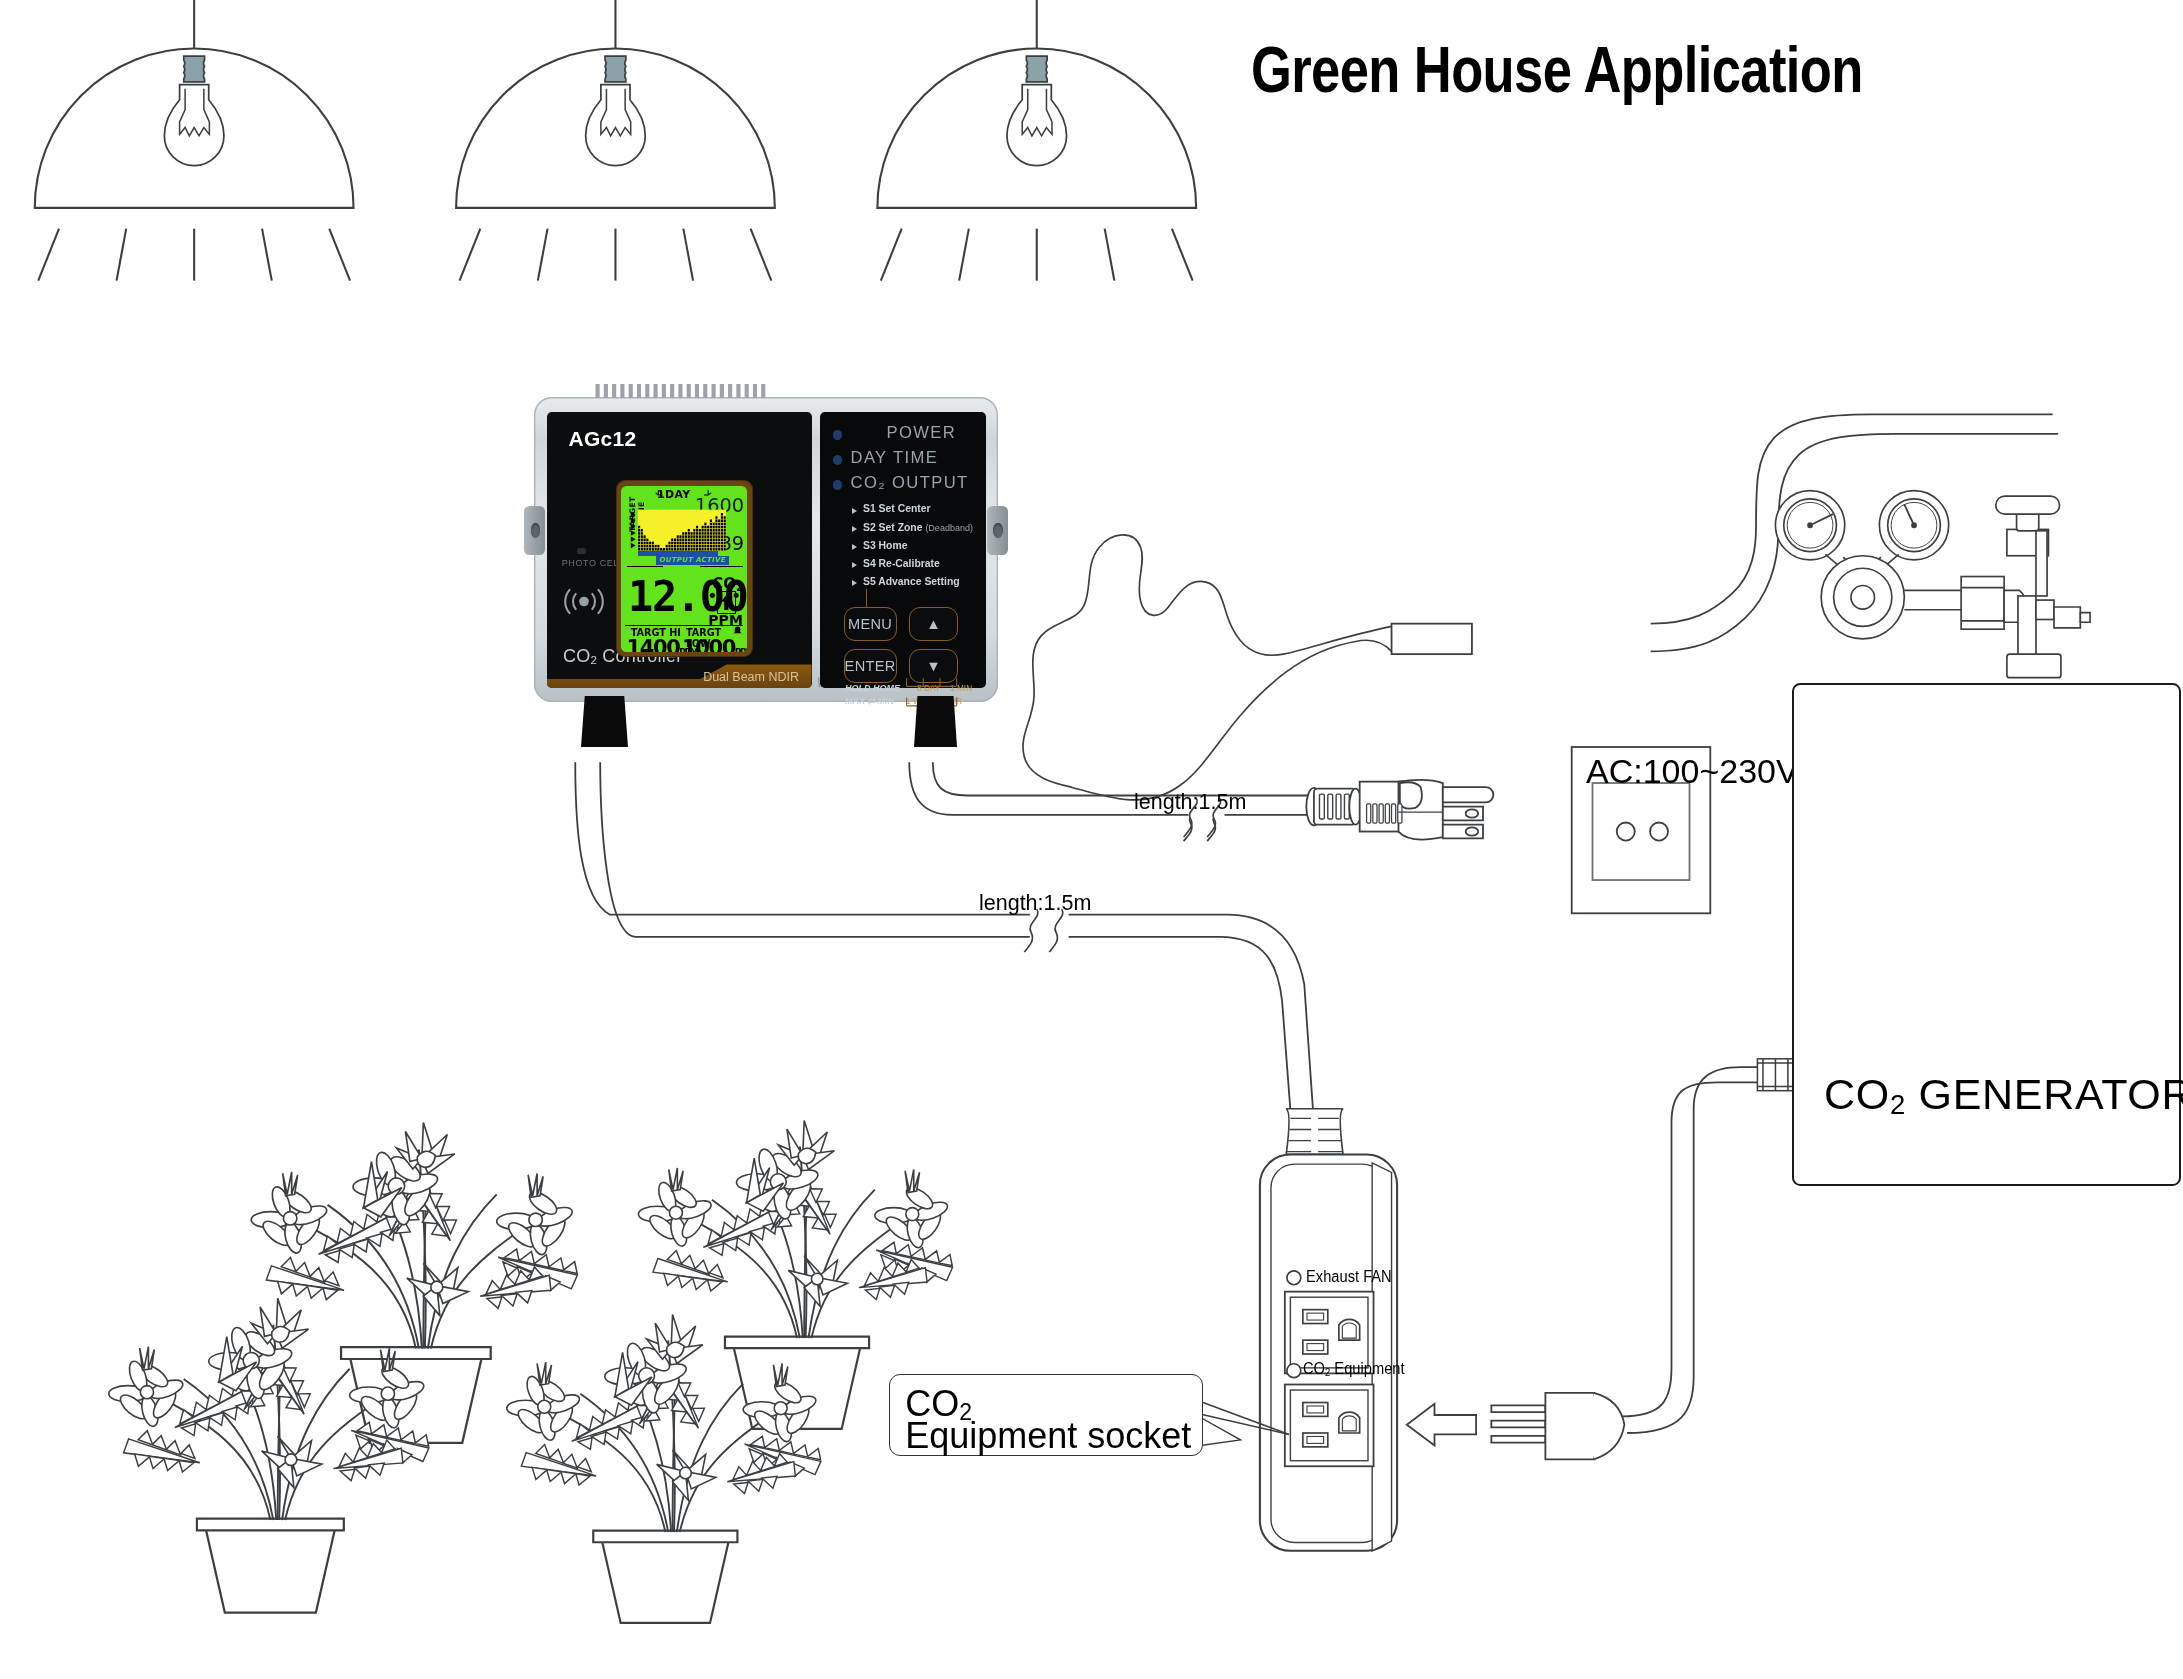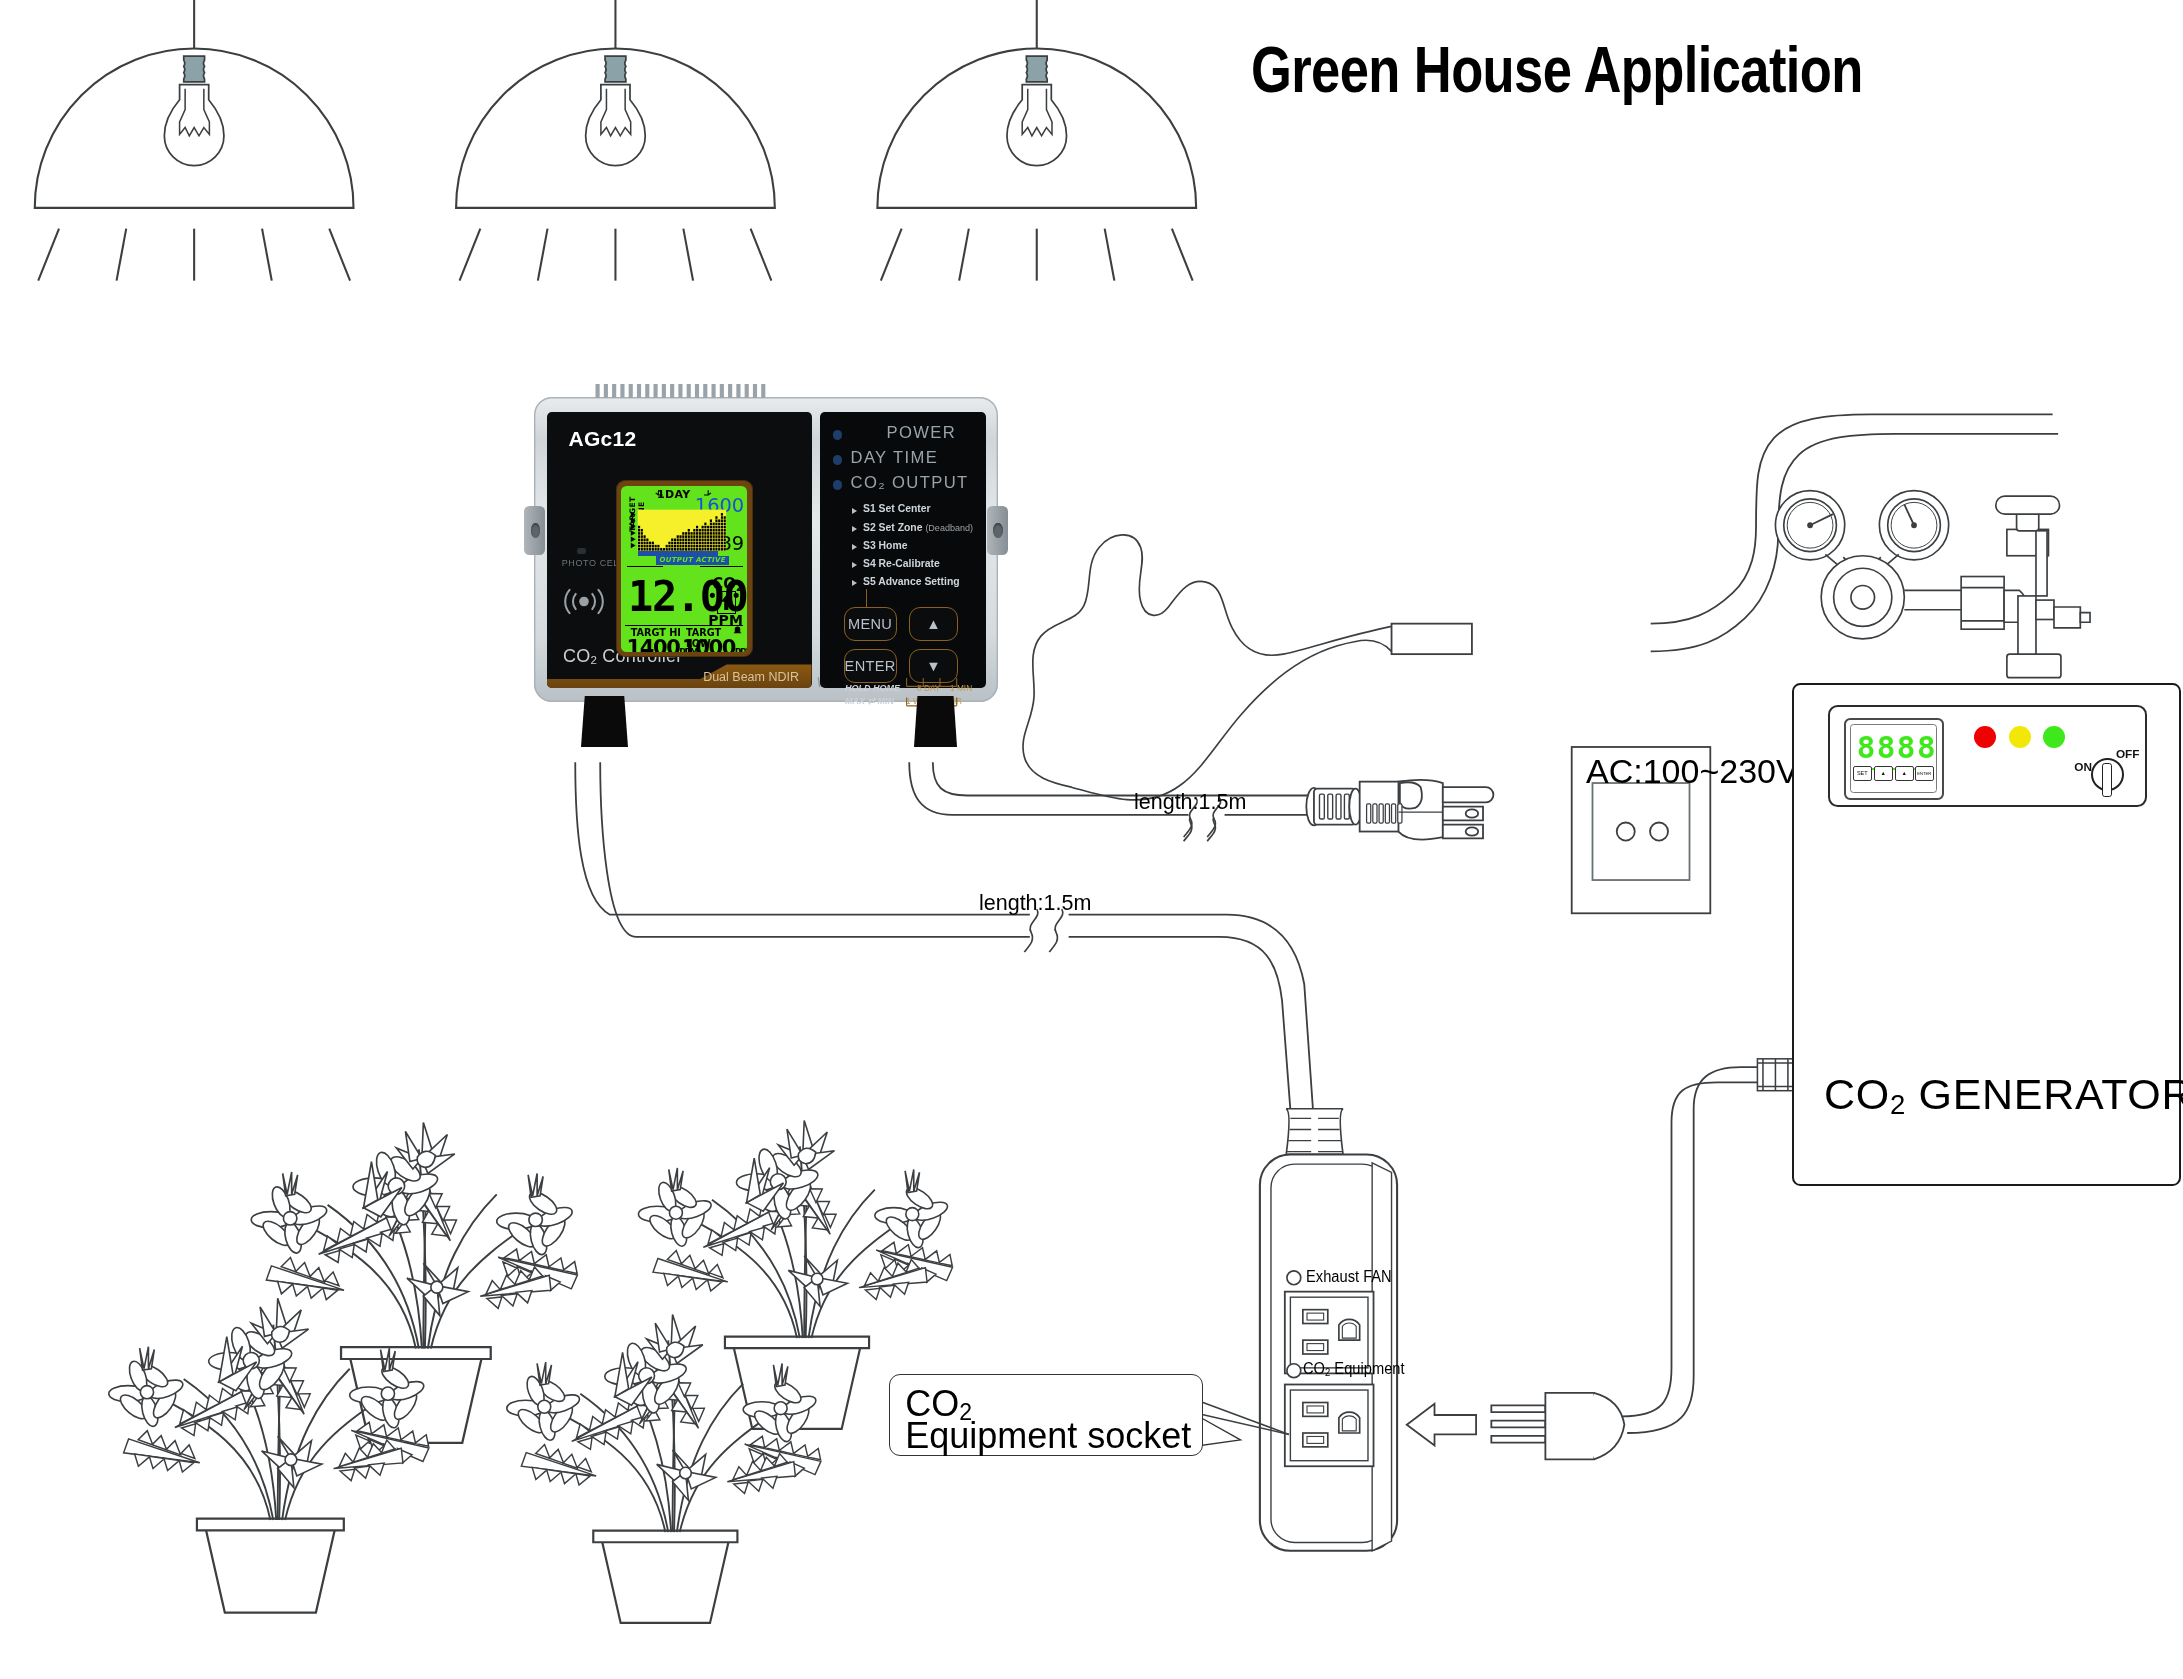--- a/index.html
+++ b/index.html
@@ -64,21 +64,21 @@
     clip-path:polygon(0 62%, 58% 62%, 68% 0, 100% 0, 100% 100%, 0 100%);
   }
   .ndir-txt{position:absolute;right:12.5px;bottom:4.2px;color:#d9c39a;font-size:12.5px;}
   
   .lcd-bez{position:absolute;left:69px;top:68px;width:137px;height:177px;border-radius:9.7px;
     background:#6b4410;box-shadow:inset 0 0 0 0.7px #3e2708;}
   .lcd{position:absolute;left:5.5px;top:5.5px;width:126px;height:166px;border-radius:5.5px;background:#62e31b;overflow:hidden;}
   .lcd *{font-family:"DejaVu Sans",sans-serif;}
   .tz-lbl{position:absolute;left:-11px;top:19.4px;width:54px;text-align:center;font-size:7.6px;font-weight:bold;
     transform:rotate(-90deg);letter-spacing:0.4px;color:#000;}
-  .lcd-1600{position:absolute;right:2.8px;top:8.3px;font-size:19.4px;color:#1d4ed8;}
+  .lcd-1600{position:absolute;right:2.8px;top:8.3px;font-size:19.4px;color:#0f172a;}
   .lcd-689{position:absolute;right:2.8px;top:46px;font-size:19.4px;color:#000;}
   .oneday{position:absolute;left:36px;top:2.1px;font-size:11px;font-weight:bold;color:#000;letter-spacing:0.3px;}
   .oa-bar{position:absolute;left:16.6px;top:65px;width:80px;height:5.5px;background:#1d4fa8;}
   .oa-tag{position:absolute;left:35px;top:70px;background:#1d4fa8;color:#62e31b;font-size:7px;font-weight:bold;
     font-style:italic;padding:0.7px 3.5px;letter-spacing:0.3px;}
   .lcd-hr{position:absolute;height:1.4px;background:#000;}
   .big-val{position:absolute;left:7px;top:86px;font-size:42px;font-weight:bold;color:#000;letter-spacing:-1.4px;
     font-family:"DejaVu Sans Mono",monospace;}
   .co2-txt{position:absolute;right:4.2px;top:89px;font-size:15.2px;font-weight:bold;color:#000;}
   .ppm-txt{position:absolute;right:4.2px;top:126px;font-size:14px;font-weight:bold;color:#000;}
@@ -851,41 +851,18 @@
 <div class="lbl" style="left:1306px;top:1266px;font-size:17.3px;transform:scaleX(0.85);transform-origin:left center;">Exhaust FAN</div>
 <div class="lbl" style="left:1303px;top:1358px;font-size:17.3px;transform:scaleX(0.85);transform-origin:left center;"><span>CO</span><span class="sub">2</span><span> Equipment</span></div>
 
 <div class="callout">
   <div class="lbl callout-txt" style="left:15.2px;top:7px;"><span>CO</span><span class="sub">2</span></div>
   <div class="lbl callout-txt" style="left:15.2px;top:39px;">Equipment socket</div>
 </div>
 
 <div id="gen">
   <div class="gen-body"></div>
-  <div class="gen-panel">
-
-    <div class="gen-disp-out">
-      <div class="gen-disp-in">
-        <div class="seg8">8888</div>
-        <div class="seg-line"></div>
-      </div>
-      <div class="gen-kbtn" style="left:7px;">SET</div>
-      <div class="gen-kbtn" style="left:28px;">▲</div>
-      <div class="gen-kbtn" style="left:49px;">▲</div>
-      <div class="gen-kbtn" style="left:69px;font-size:4.2px;">ENTER</div>
-    </div>
-
-    <div class="led-big" style="left:144px;background:#f00000;"></div>
-    <div class="led-big" style="left:179px;background:#f2e807;"></div>
-    <div class="led-big" style="left:213px;background:#3ee81a;"></div>
-
-    <div class="onoff" style="right:53px;top:53px;">ON</div>
-    <div class="onoff" style="right:5.5px;top:40px;">OFF</div>
-    <div class="knob-out">
-      <div class="knob-stem"></div>
-    </div>
-  </div>
 
   <div class="lbl gen-lbl" style="left:32px;top:387px;"><span>CO</span><span class="sub">2</span><span> GENERATOR</span></div>
 </div>
 
 </div>
 
 
 </body></html>

